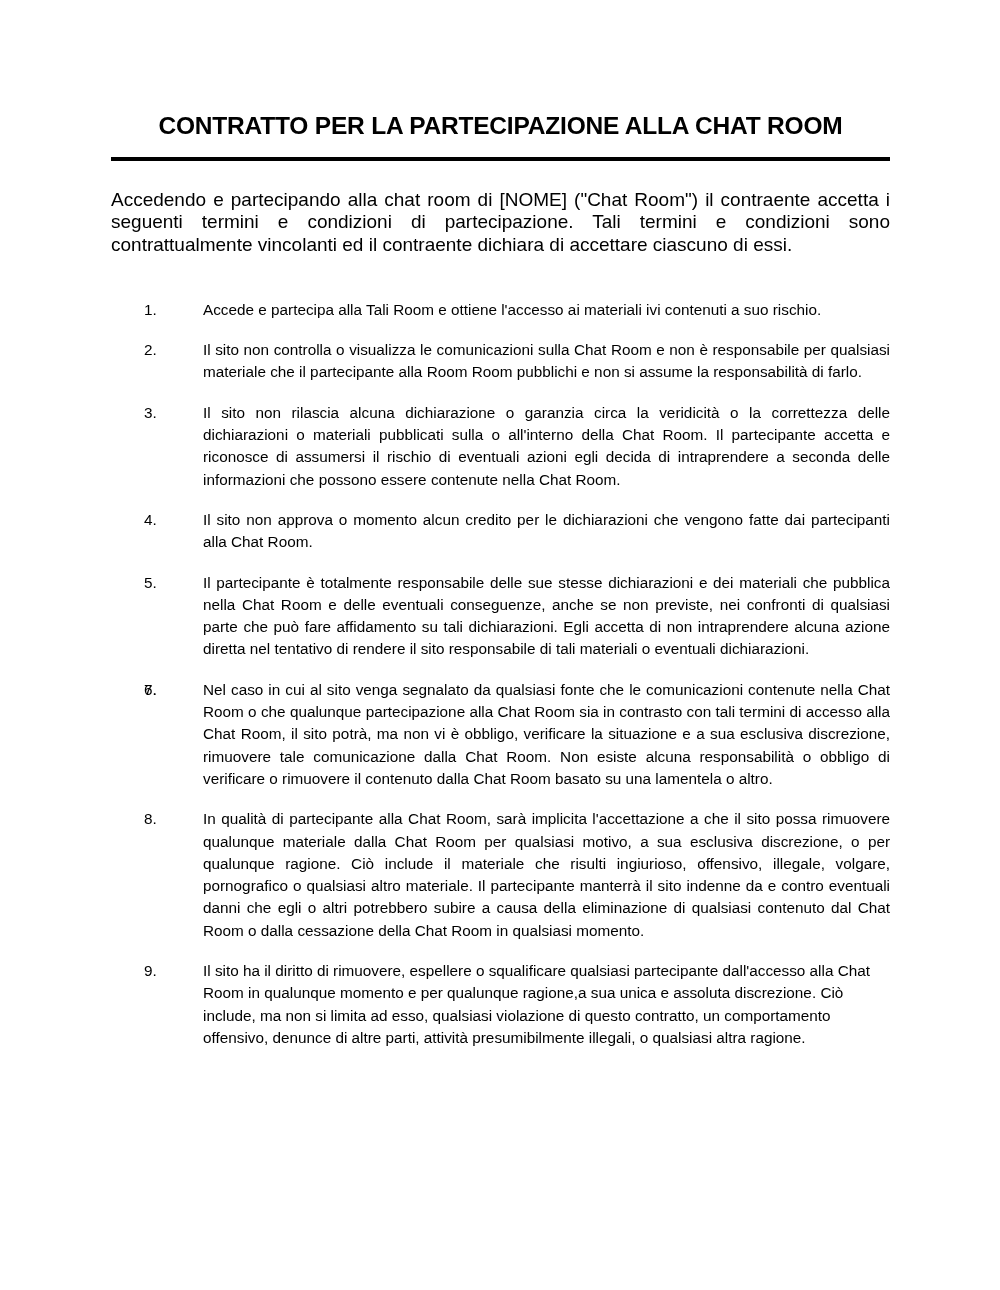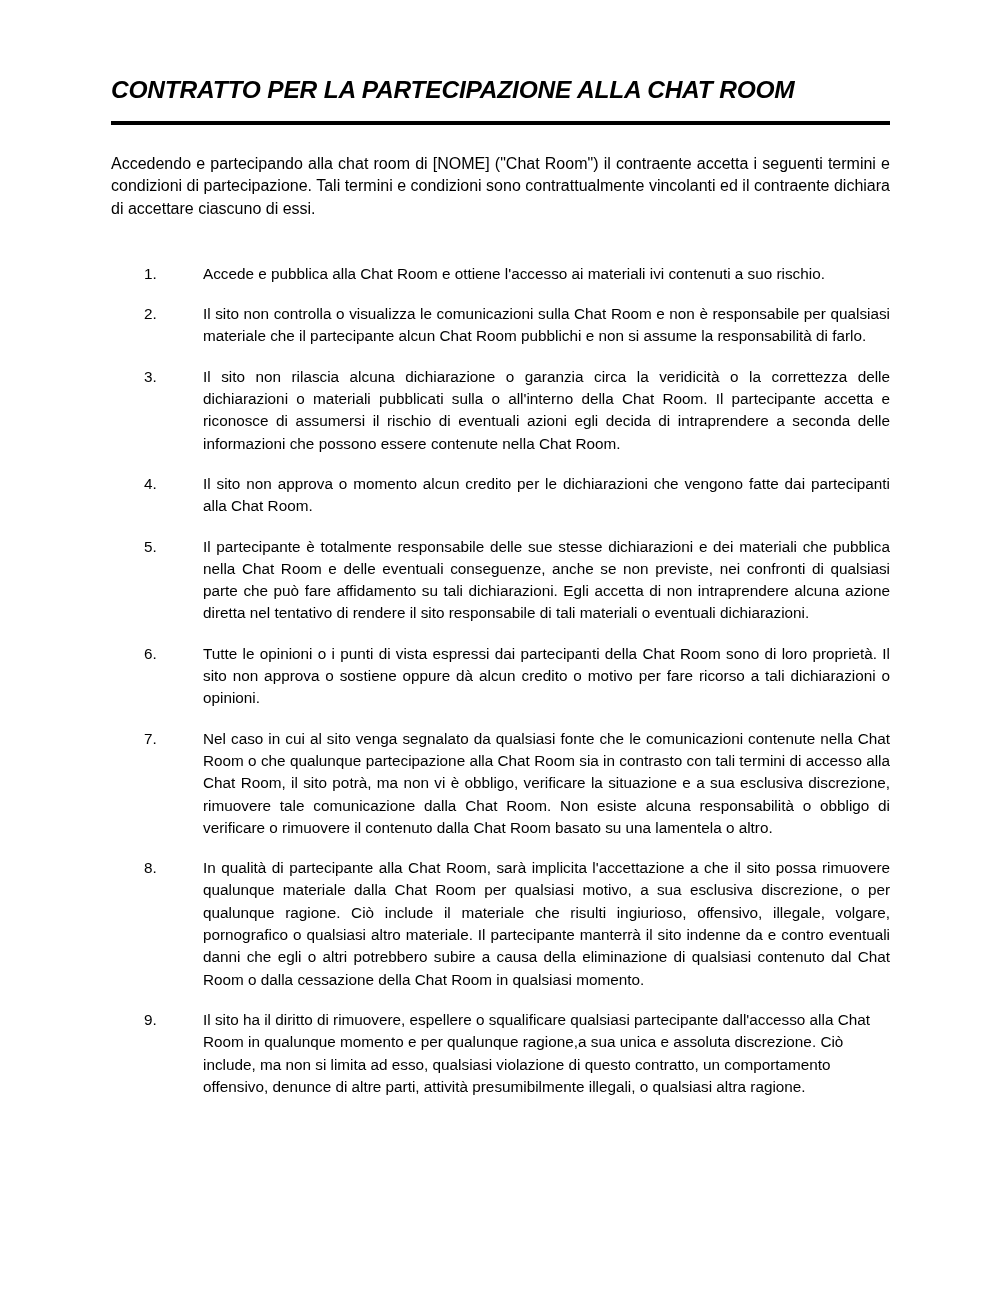--- a/index.html
+++ b/index.html
@@ -18,43 +18,42 @@
     color: #000000;
     -webkit-font-smoothing: antialiased;
   }
   .doc-body {
     position: absolute;
     left: 111px;
     top: 0;
     width: 779px;
   }
   .doc-title {
-    text-align: left;
+    text-align: center;
     font-size: 24.5px;
     font-weight: bold;
     line-height: 31px;
     letter-spacing: -0.2px;
     margin: 0;
-    padding-top: 74px;
-    font-style: italic;
+    padding-top: 110px;
   }
   .title-line {
     display: block;
   }
   .title-rule {
     height: 0;
     border: none;
     border-top: 4px solid #000000;
     margin: 16px 0 0 0;
     width: 100%;
   }
   .intro {
     margin: 0;
     padding-top: 28px;
-    font-size: 16px;
+    font-size: 19px;
     line-height: 22.3px;
     text-align: justify;
     text-justify: inter-word;
   }
   .clause-list {
     margin: 0;
     padding: 0;
     list-style: none;
   }
   .clause {
@@ -97,46 +96,45 @@
     </h1>
 
     <hr class="title-rule">
 
     <p class="intro">Accedendo e partecipando alla chat room di [NOME] ("Chat Room") il contraente accetta i seguenti termini e condizioni di partecipazione. Tali termini e condizioni sono contrattualmente vincolanti ed il contraente dichiara di accettare ciascuno di essi.</p>
 
     <ol class="clause-list">
 
       <li class="clause" id="clause-1">
         <span class="clause-num">1.</span>
-        <span class="clause-text">Accede e pubblica alla Chat Room e ottiene l'accesso ai materiali ivi contenuti a suo rischio.</span>
+        <span class="clause-text">Accede e partecipa alla Tali Room e ottiene l'accesso ai materiali ivi contenuti a suo rischio.</span>
       </li>
 
       <li class="clause">
         <span class="clause-num">2.</span>
-        <span class="clause-text">Il sito non controlla o visualizza le comunicazioni sulla Chat Room e non è responsabile per qualsiasi materiale che il partecipante alcun Chat Room pubblichi e non si assume la responsabilità di farlo.</span>
+        <span class="clause-text">Il sito non controlla o visualizza le comunicazioni sulla Chat Room e non è responsabile per qualsiasi materiale che il partecipante alla Room Room pubblichi e non si assume la responsabilità di farlo.</span>
       </li>
 
       <li class="clause">
         <span class="clause-num">3.</span>
         <span class="clause-text">Il sito non rilascia alcuna dichiarazione o garanzia circa la veridicità o la correttezza delle dichiarazioni o materiali pubblicati sulla o all'interno della Chat Room.  Il partecipante accetta e riconosce di assumersi il rischio di eventuali azioni egli decida di intraprendere a seconda delle informazioni che possono essere contenute nella Chat Room.</span>
       </li>
 
       <li class="clause">
         <span class="clause-num">4.</span>
         <span class="clause-text">Il sito non approva o momento alcun credito per le dichiarazioni che vengono fatte dai partecipanti alla Chat Room.</span>
       </li>
 
       <li class="clause">
         <span class="clause-num">5.</span>
         <span class="clause-text">Il partecipante è totalmente responsabile delle sue stesse dichiarazioni e dei materiali che pubblica nella Chat Room e delle eventuali conseguenze, anche se non previste, nei confronti di qualsiasi parte che può fare affidamento su tali dichiarazioni.  Egli accetta di non intraprendere alcuna azione diretta nel tentativo di rendere il sito responsabile di tali materiali o eventuali dichiarazioni.</span>
       </li>
 
       <li class="clause">
         <span class="clause-num">6.</span>
-        <span class="clause-text">Tutte le opinioni o i punti di vista espressi dai partecipanti della Chat Room sono di loro proprietà.  Il sito non approva o sostiene oppure dà alcun credito o motivo per fare ricorso a tali dichiarazioni o opinioni.</span>
       </li>
 
       <li class="clause">
         <span class="clause-num">7.</span>
         <span class="clause-text">Nel caso in cui al sito venga segnalato da qualsiasi fonte che le comunicazioni contenute nella Chat Room o che qualunque partecipazione alla Chat Room sia in contrasto con tali termini di accesso alla Chat Room, il sito potrà, ma non vi è obbligo, verificare la situazione e a sua esclusiva discrezione, rimuovere tale comunicazione dalla Chat Room. Non esiste alcuna responsabilità o obbligo di verificare o rimuovere il contenuto dalla Chat Room basato su una lamentela o altro.</span>
       </li>
 
       <li class="clause">
         <span class="clause-num">8.</span>
         <span class="clause-text">In qualità di partecipante alla Chat Room, sarà implicita l'accettazione a che il sito possa rimuovere qualunque materiale dalla Chat Room per qualsiasi motivo, a sua esclusiva discrezione, o per qualunque ragione. Ciò include il materiale che risulti ingiurioso, offensivo, illegale, volgare, pornografico o qualsiasi altro materiale. Il partecipante manterrà il sito indenne da e contro eventuali danni che egli o altri potrebbero subire a causa della eliminazione di qualsiasi contenuto dal Chat Room o dalla cessazione della Chat Room in qualsiasi momento.</span>

